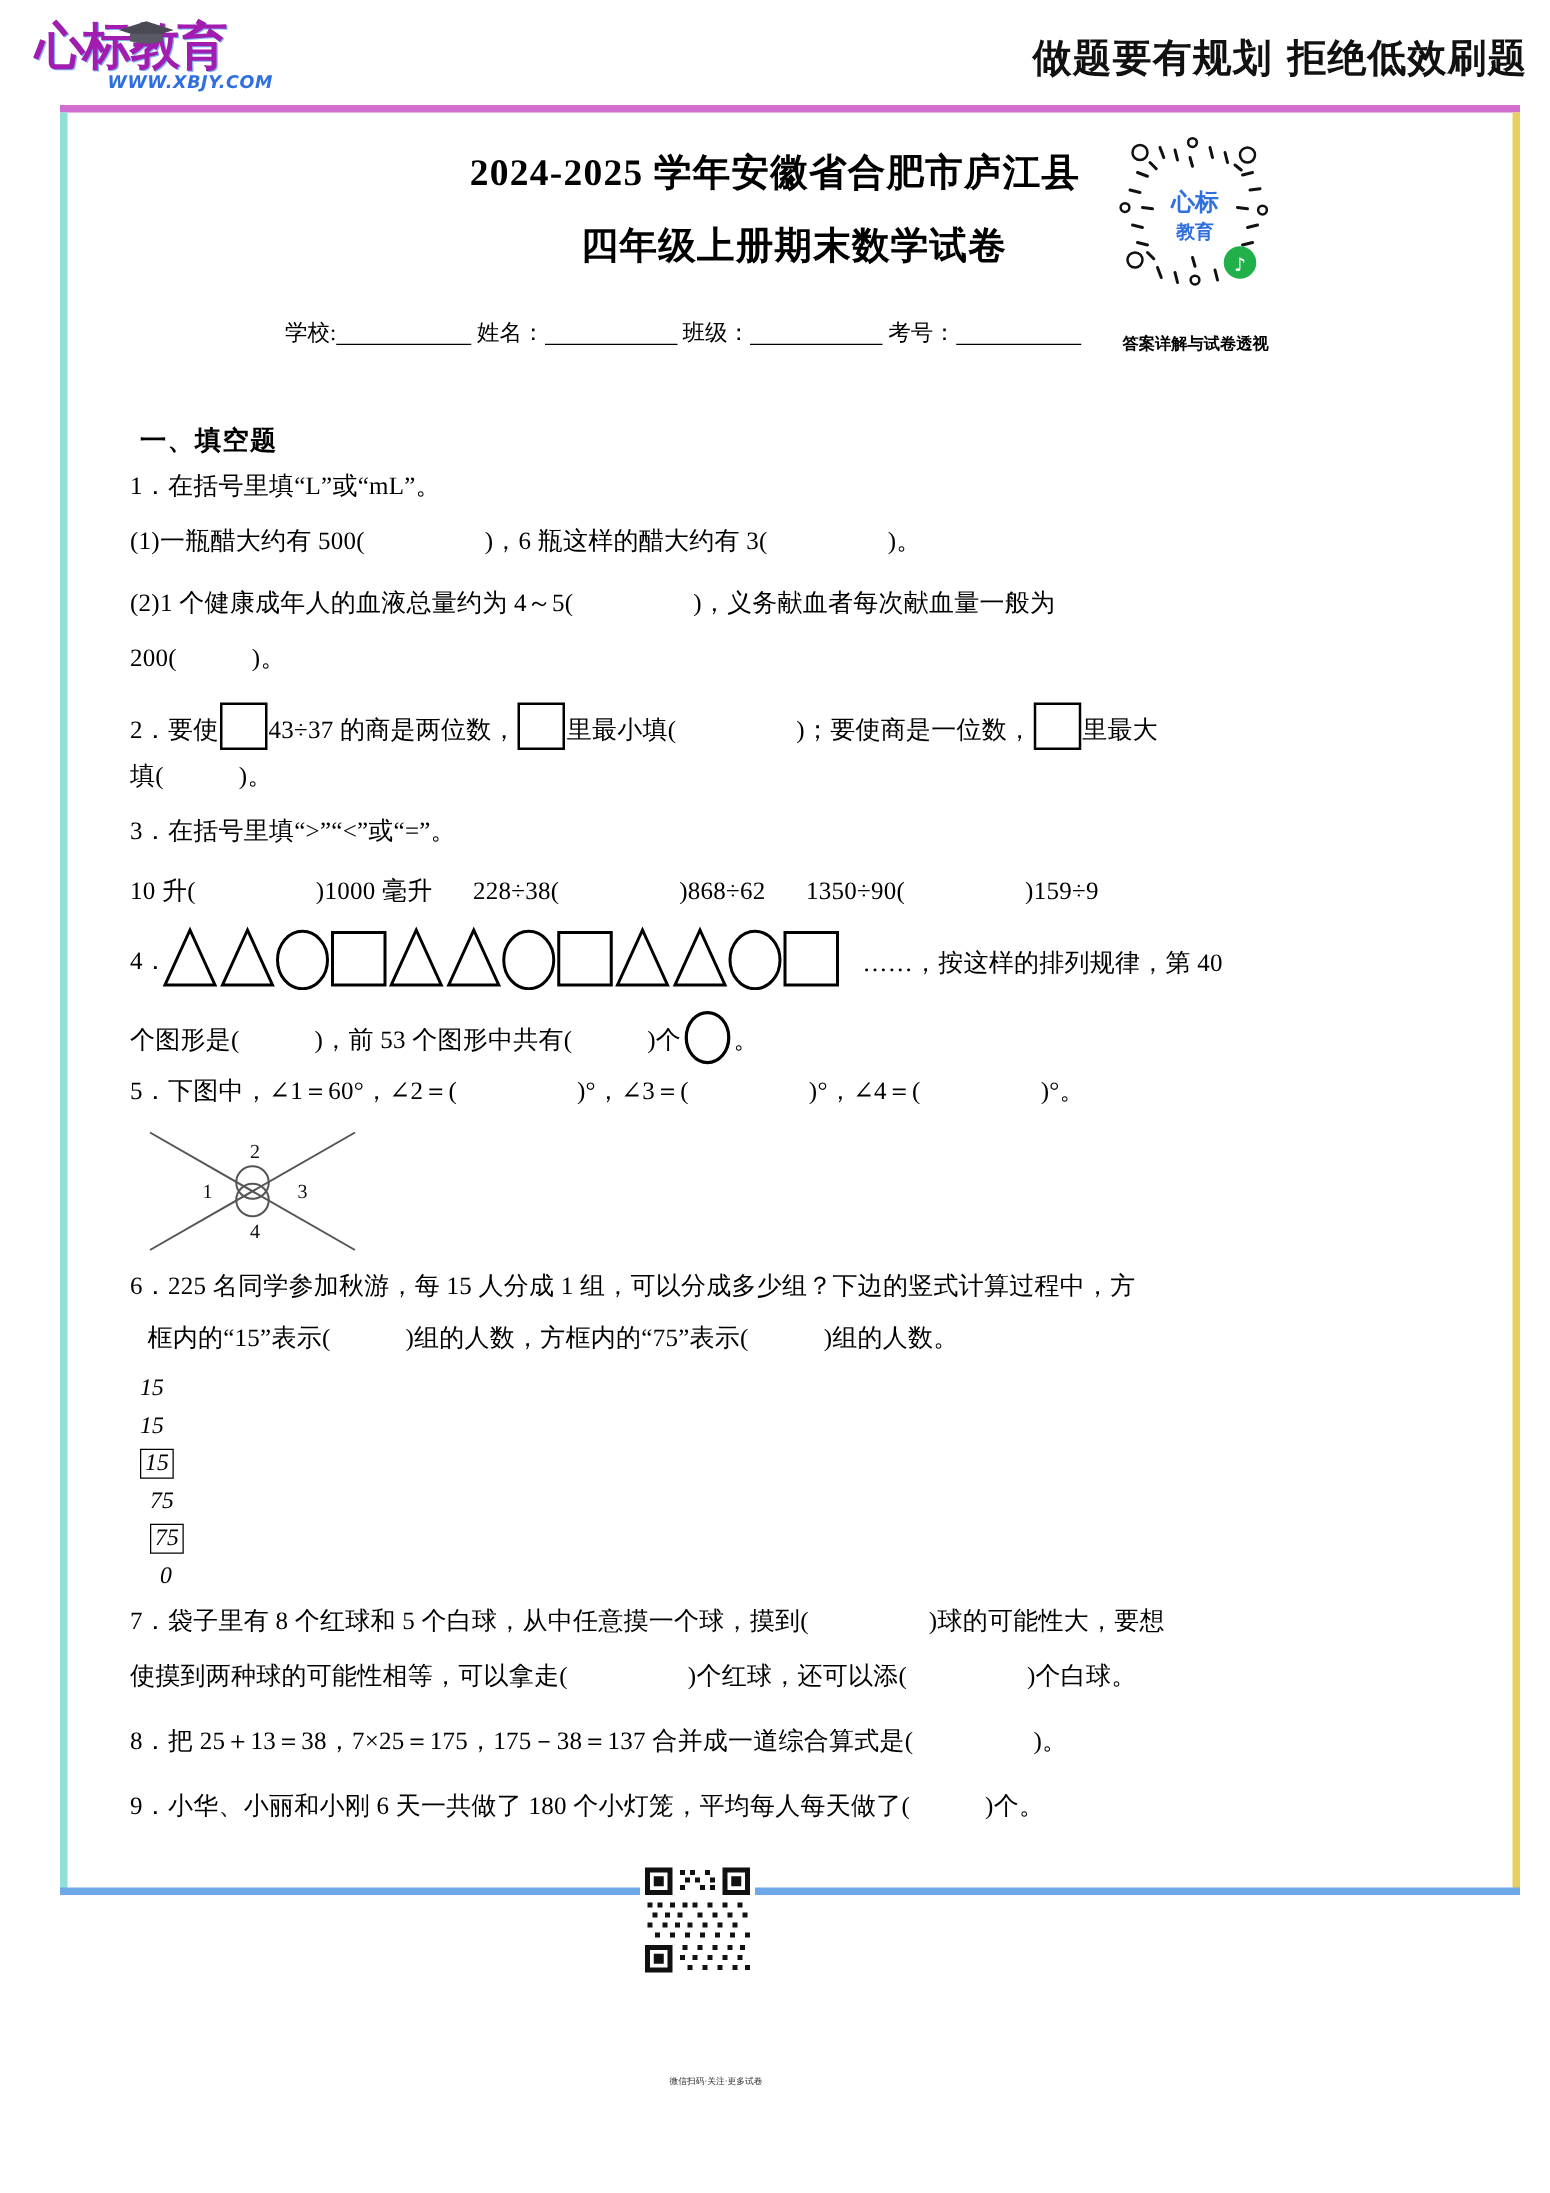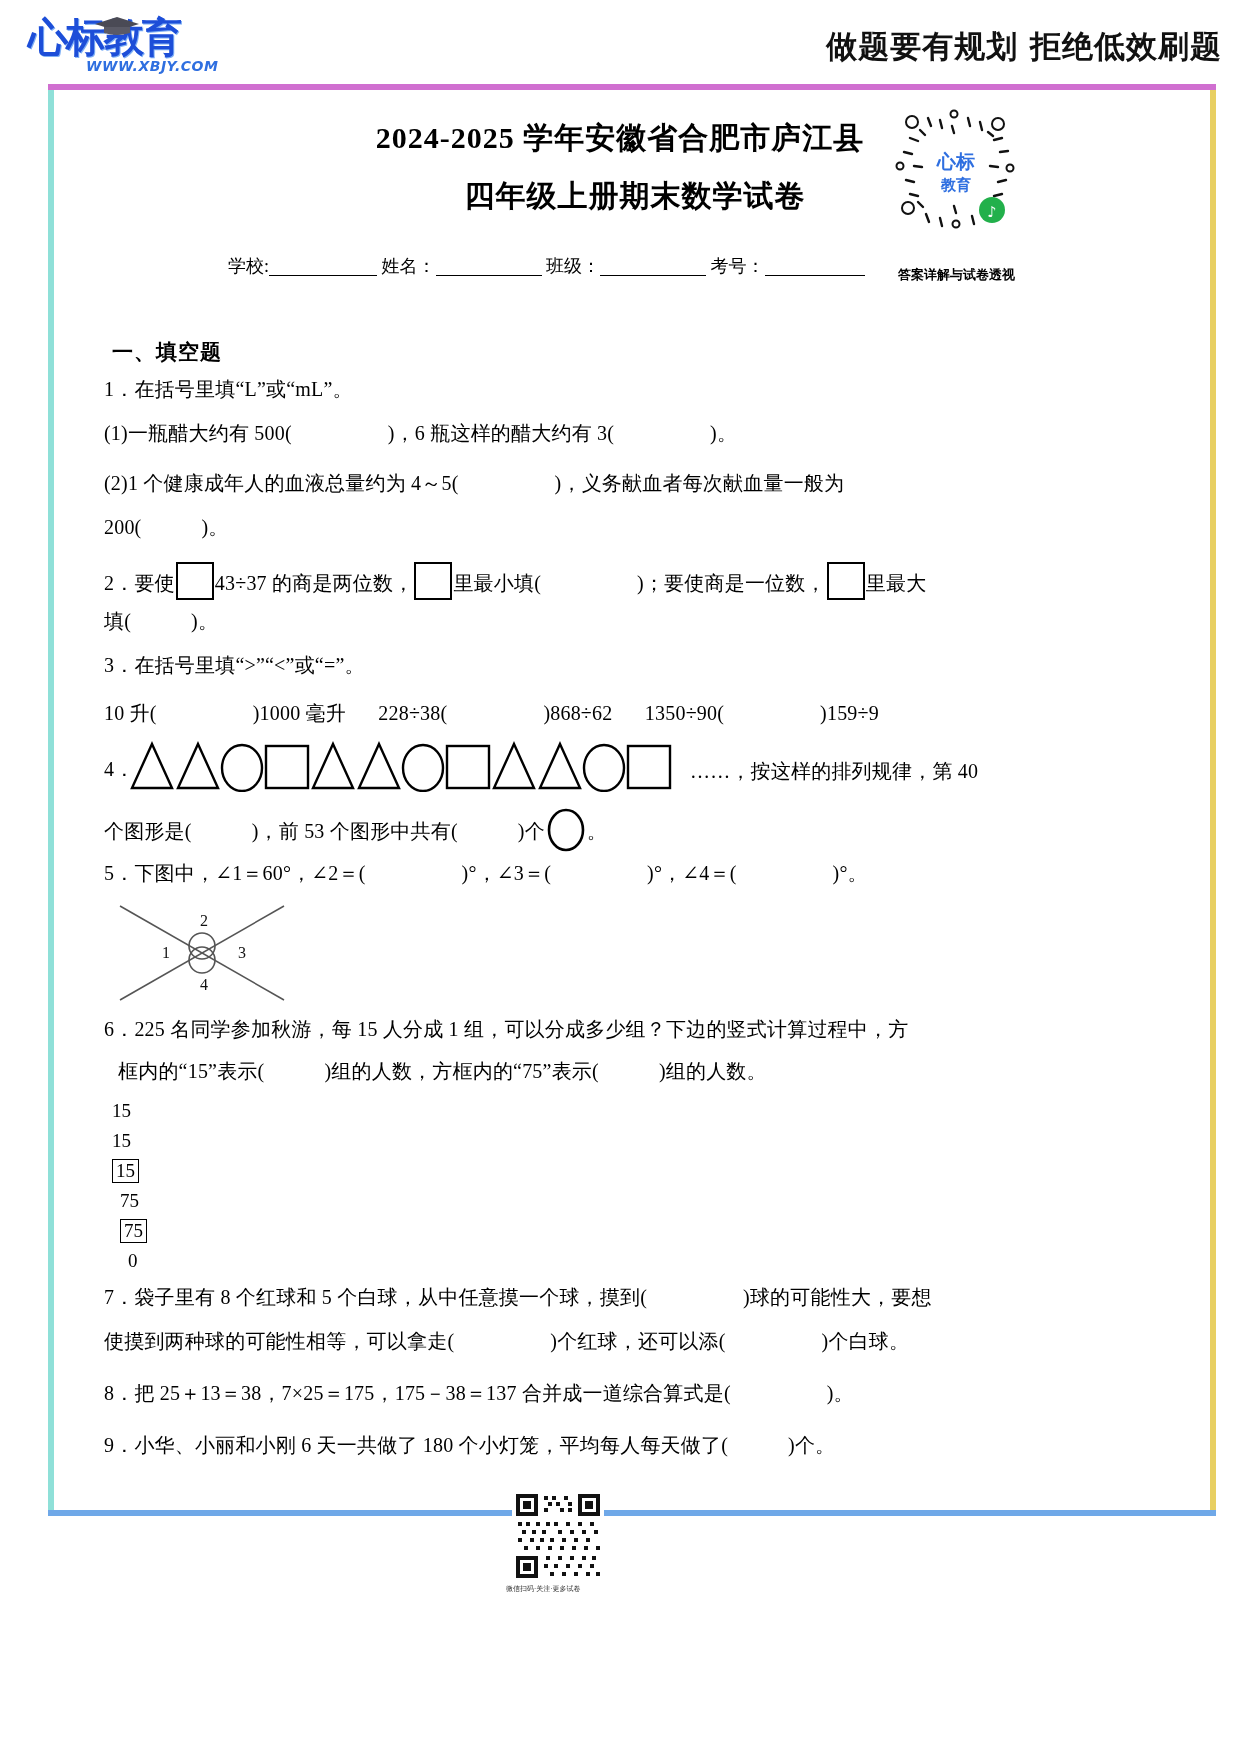--- a/index.html
+++ b/index.html
@@ -15,21 +15,21 @@
   
   .topbar{
     position:absolute;left:0;top:0;width:1240px;height:88px;
   }
   .logo{
     position:absolute;left:28px;top:14px;width:180px;height:62px;
   }
   .logo-text{
     font-family:"DejaVu Sans","Liberation Sans",sans-serif;
     font-weight:bold;font-size:40px;letter-spacing:-2px;
-    color:#1d4ed8;line-height:46px;
+    color:#a21caf;line-height:46px;
     text-shadow:1px 1px 0 #7fb0f5;
   }
   .logo-cap{
     position:absolute;left:66px;top:2px;width:46px;height:20px;
   }
   .logo-url{
     position:absolute;left:58px;top:44px;
     font-family:"DejaVu Sans","Liberation Sans",sans-serif;
     font-style:italic;font-weight:bold;font-size:14px;color:#2f6fe0;
     letter-spacing:0.5px;
@@ -117,32 +117,32 @@
   .circ-inline{vertical-align:-14px;margin:0 2px;}
 
   
   .angle-fig{position:absolute;left:108px;top:900px;}
 
   
   .division{
     position:absolute;left:112px;top:1096px;
     font-size:19px;line-height:30px;
   }
-  .division .row{height:30px;}
+  .division .row{height:30px;font-style:italic;}
   .division .boxed{
     display:inline-block;border:1.6px solid #000;padding:0 3px;line-height:22px;
   }
 
   
   .footer{
     position:absolute;left:0;top:1524px;width:1240px;height:80px;
   }
   .footer-qr{position:absolute;left:512px;top:1490px;width:92px;height:92px;}
   .footer-qr-cap{
-    position:absolute;left:506px;top:1584px;width:104px;text-align:left;
+    position:absolute;left:506px;top:1660px;width:104px;text-align:right;
     font-family:"DejaVu Sans","Liberation Sans",sans-serif;font-size:7px;color:#333;
   }
 </style>
 </head>
 <body>
 
 <div class="topbar">
 
   <div class="logo">
     <div class="logo-text">心标教育</div>

